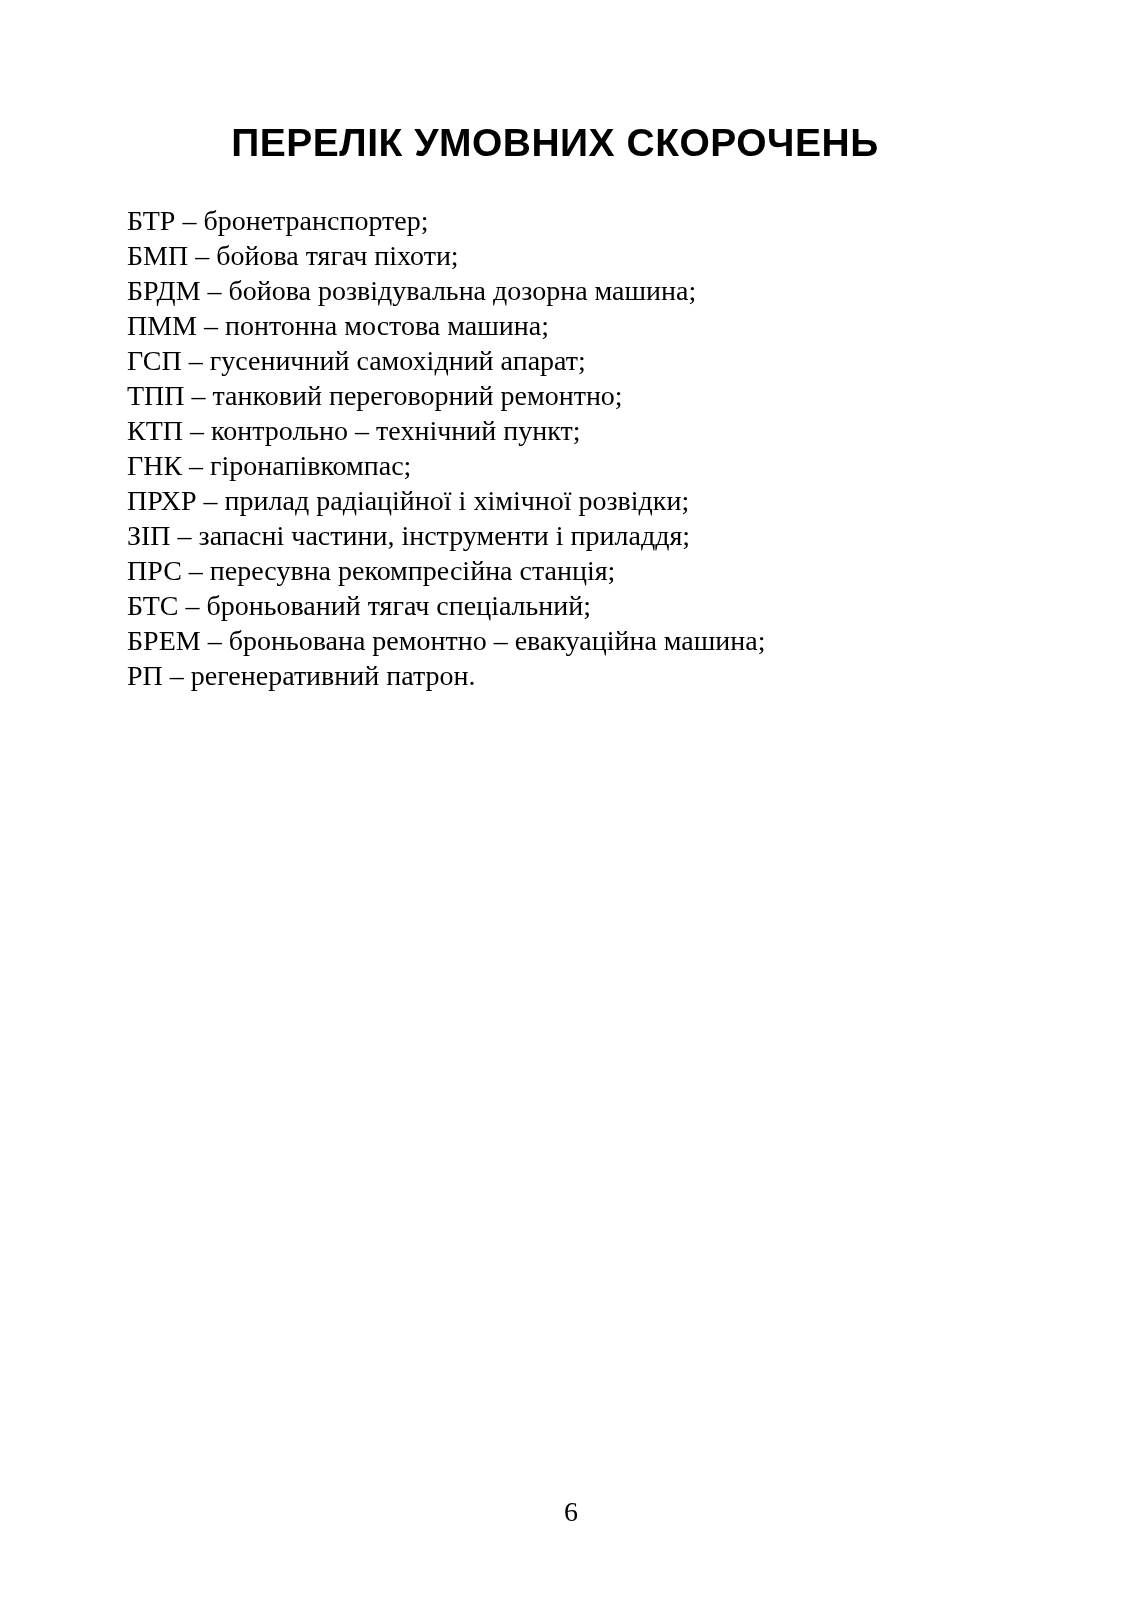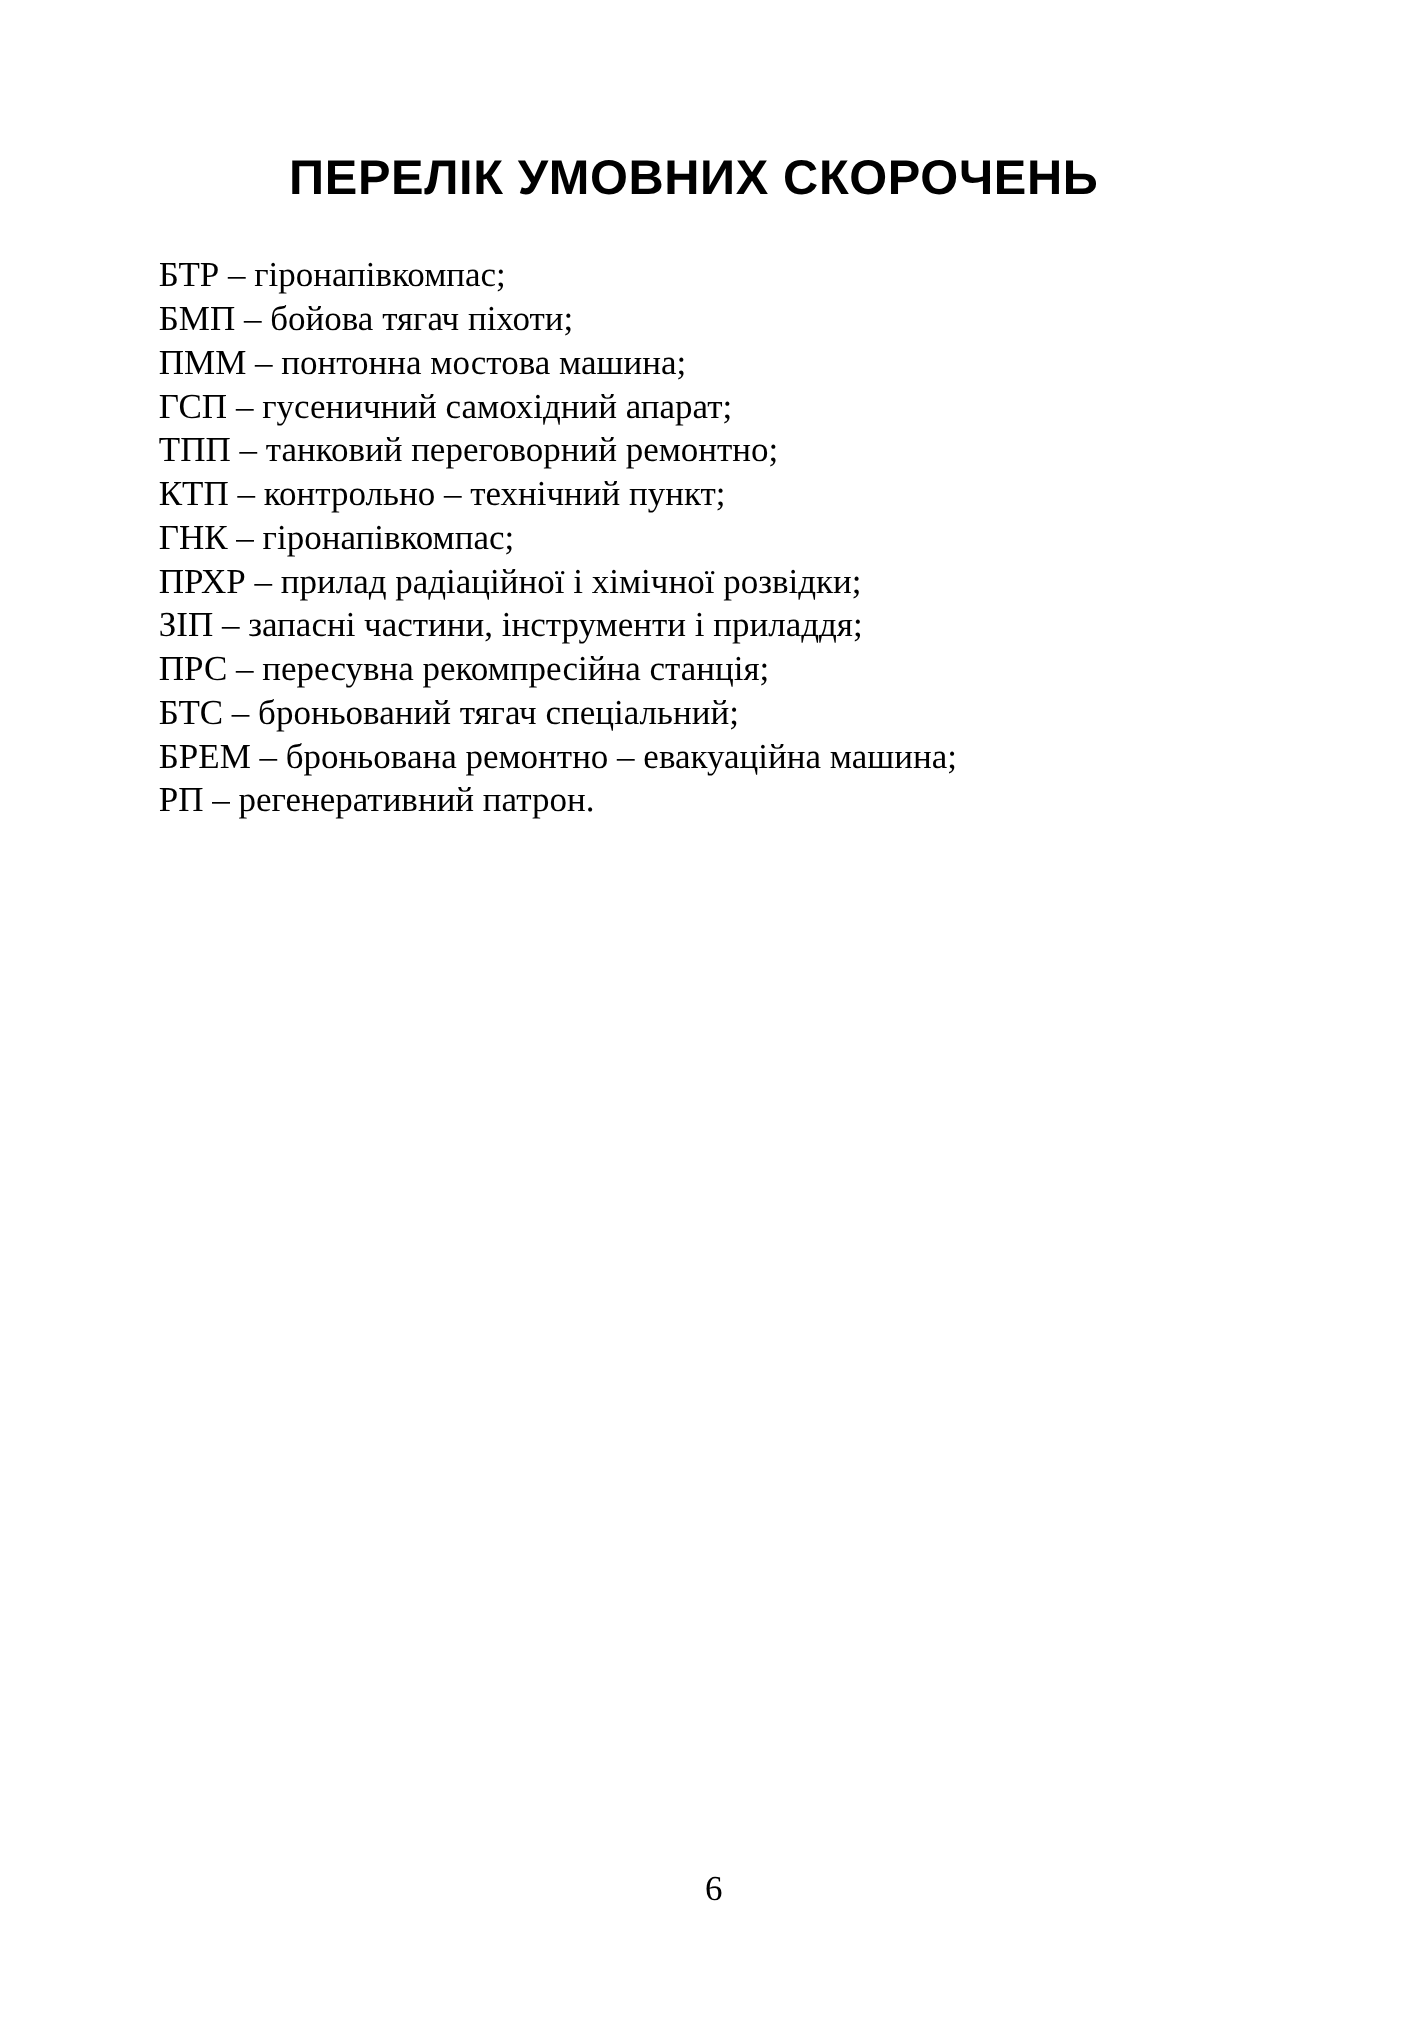--- a/index.html
+++ b/index.html
@@ -55,22 +55,23 @@
   }
 </style>
 </head>
 <body>
 
 <div class="page">
 
   <h1 class="title">ПЕРЕЛІК УМОВНИХ СКОРОЧЕНЬ</h1>
 
   <div class="abbr-list">
-    <p>БТР – гіронапівкомпас;</p>
+    <p>БТР – бронетранспортер;</p>
     <p>БМП – бойова тягач піхоти;</p>
+    <p>БРДМ – бойова розвідувальна дозорна машина;</p>
     <p>ПММ – понтонна мостова машина;</p>
     <p>ГСП – гусеничний самохідний апарат;</p>
     <p>ТПП – танковий переговорний ремонтно;</p>
     <p>КТП – контрольно – технічний пункт;</p>
     <p>ГНК – гіронапівкомпас;</p>
     <p>ПРХР – прилад радіаційної і хімічної розвідки;</p>
     <p>ЗІП – запасні частини, інструменти і приладдя;</p>
     <p>ПРС – пересувна рекомпресійна станція;</p>
     <p>БТС – броньований тягач спеціальний;</p>
     <p>БРЕМ – броньована ремонтно – евакуаційна машина;</p>

